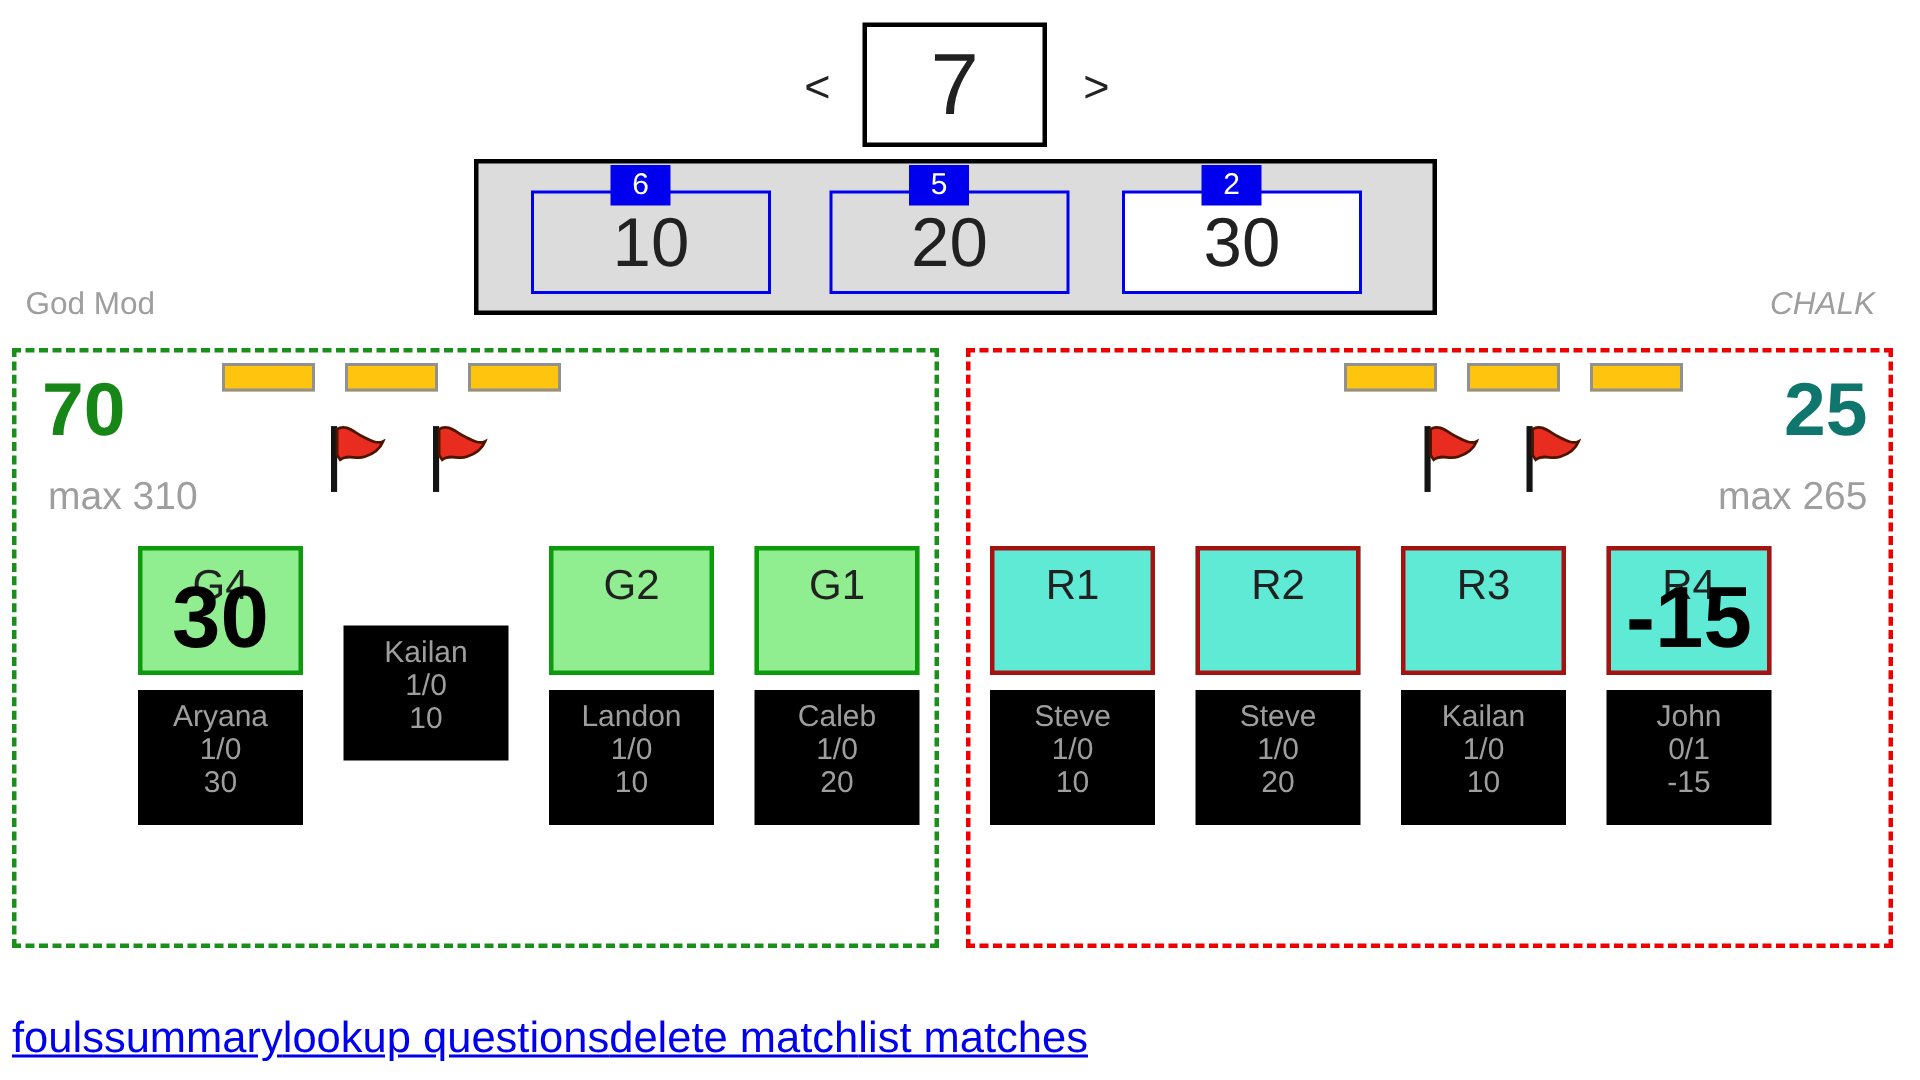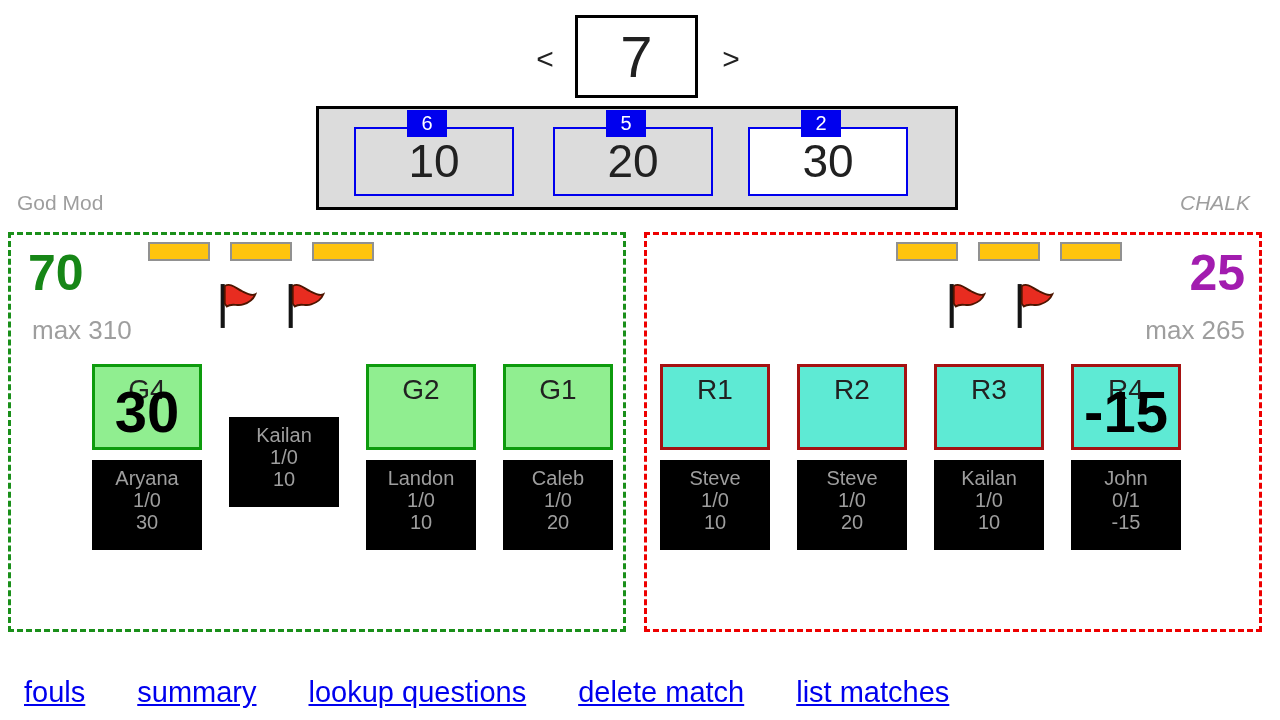--- a/index.html
+++ b/index.html
@@ -32,21 +32,21 @@
   .team-label.left{left:17px;}
   .team-label.right{right:30px;font-style:italic;}
 
   
   .team-box{position:absolute;top:232px;width:612px;height:394px;}
   .team-box.left{left:8px;border:3px dashed #1a8f1a;}
   .team-box.right{left:644px;border:3px dashed #ee0000;}
 
   .score{position:absolute;top:10px;font-size:50px;font-weight:bold;line-height:56px;}
   .team-box.left .score{left:17px;color:#168616;}
-  .team-box.right .score{right:14px;color:#a21caf;}
+  .team-box.right .score{right:14px;color:#0f766e;}
   .max-label{position:absolute;top:80px;font-size:26px;color:#9e9e9e;}
   .team-box.left .max-label{left:21px;}
   .team-box.right .max-label{right:14px;}
 
   .bars{position:absolute;top:7px;display:flex;gap:20px;}
   .team-box.left .bars{left:137px;}
   .team-box.right .bars{right:137px;}
   .bonus-bar{width:58px;height:15px;background:#ffc40e;border:2px solid #919191;}
 
   .flags{position:absolute;top:46px;display:flex;gap:22px;}
@@ -61,21 +61,21 @@
   .pbox{position:relative;height:80px;border:3px solid;text-align:center;cursor:pointer;}
   .team-box.left .pbox{background:#90ee90;border-color:#0d9b0d;}
   .team-box.right .pbox{background:#5eead4;border-color:#a51212;}
   .plabel{display:inline-block;margin-top:7px;font-size:28px;color:#212121;}
   .bigval{position:absolute;left:-8px;right:-8px;top:14px;text-align:center;
           font-size:58px;font-weight:bold;line-height:62px;color:#000;}
   .pstats{margin-top:10px;background:#000000;text-align:center;color:#9e9e9e;
           font-size:20px;line-height:22px;padding:7px 0 17px;}
 
   
-  .footer{position:absolute;left:24px;top:676px;display:flex;gap:52px;font-size:29px;}
+  .footer{position:absolute;left:8px;top:676px;display:flex;font-size:29px;}
   .footer a{color:#0000ee;text-decoration:underline;cursor:pointer;}
 </style>
 </head>
 <body>
 
 <svg width="0" height="0" style="position:absolute">
   <defs>
     <g id="flag-shape">
       <rect x="6" y="3" width="4" height="43" fill="#141414"></rect>
       <path d="M10 5 C16 1 22 8 27 10 C31 12 36 15 40 13 C38 18 34 21 28 23 C22 25 17 21 12 25 L10 22 Z" fill="#e82c20" stroke="#4d1500" stroke-width="1.8"></path>

